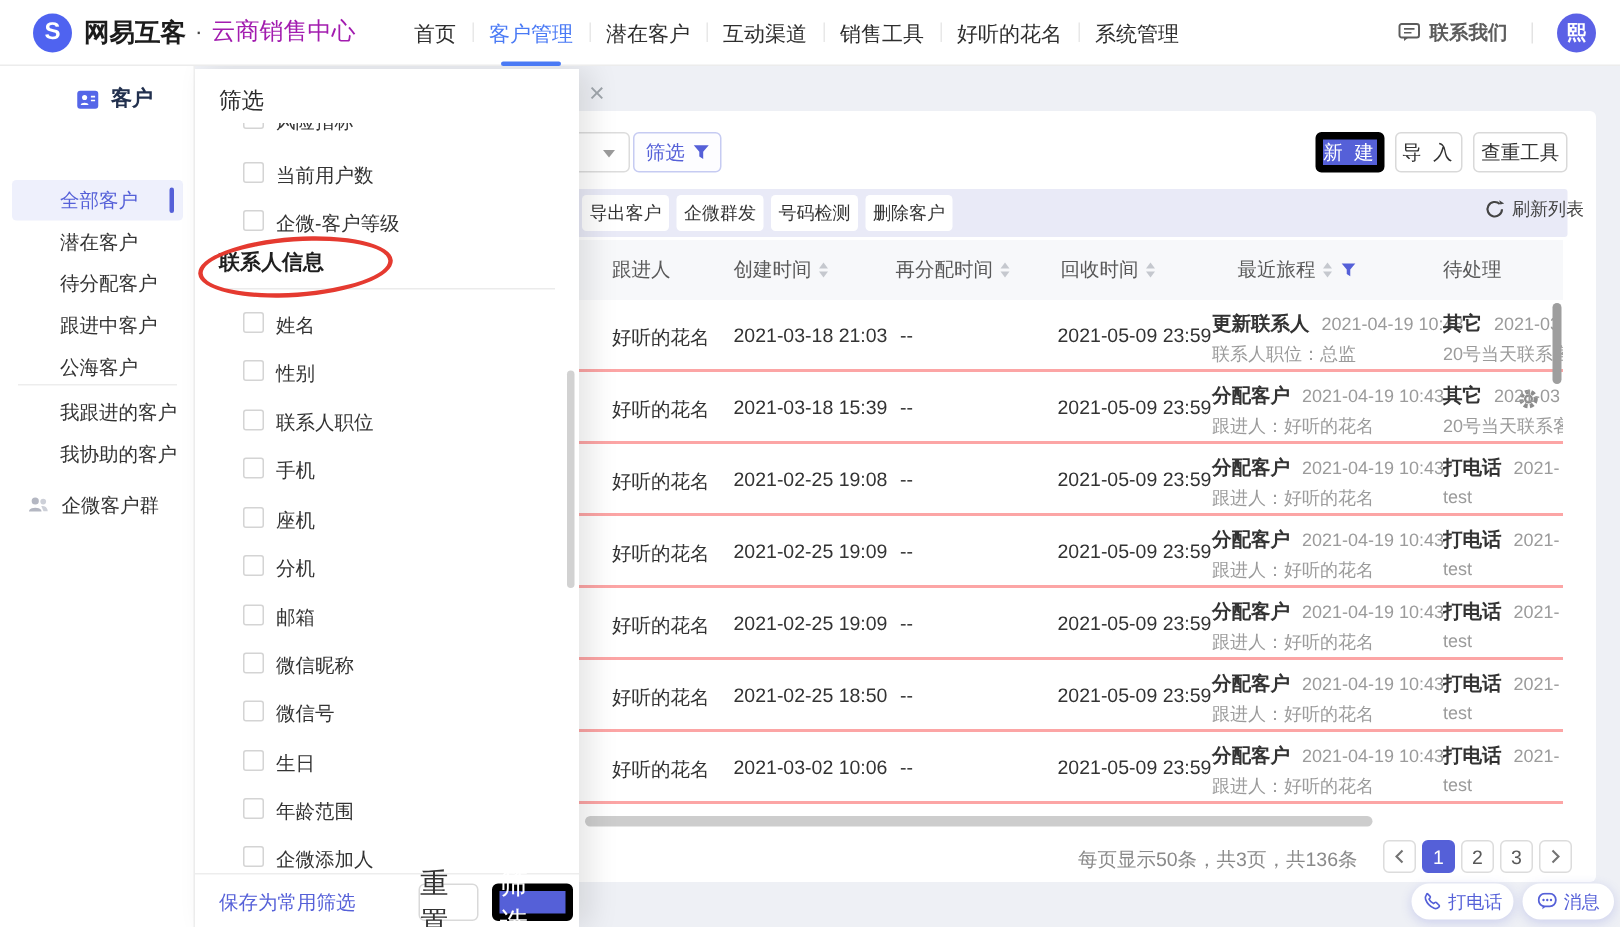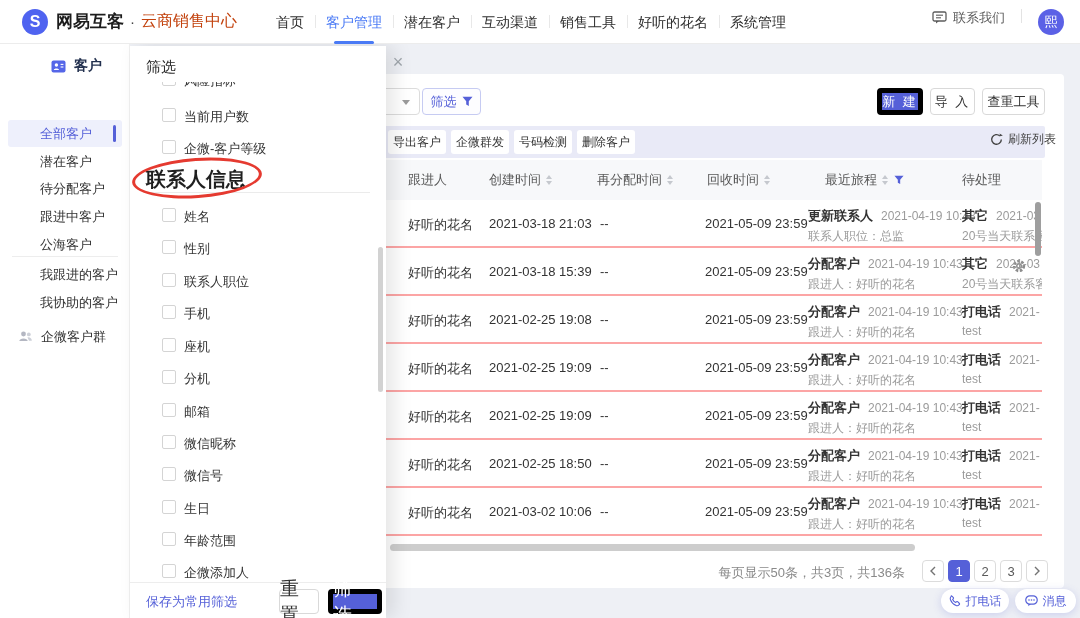--- a/index.html
+++ b/index.html
@@ -4,27 +4,27 @@
 <style>
   *{margin:0;padding:0;box-sizing:border-box;font-family:"Liberation Sans","DejaVu Sans",sans-serif;}
   html,body{width:1080px;height:618px;overflow:hidden;background:#eef0f5;position:relative;}
   .abs{position:absolute;}
   
   .topnav{position:absolute;left:0;top:0;width:1080px;height:44px;background:#fff;border-bottom:1px solid #ececec;display:flex;align-items:center;z-index:60;}
   .logo{display:flex;align-items:center;margin-left:22px;}
   .logo-badge{width:26px;height:26px;border-radius:50%;background:#4f63f0;color:#fff;font-weight:bold;font-size:16px;display:flex;align-items:center;justify-content:center;}
   .brand{font-size:17px;font-weight:bold;color:#1c1c1c;margin-left:8px;}
   .brand-sep{color:#444;margin:0 6px;font-size:15px;}
-  .brand-sub{font-size:16px;color:#c2410c;}
+  .brand-sub{font-size:16px;color:#a21caf;}
   .nav-items{display:flex;align-items:center;margin-left:28px;height:44px;}
   .nav-item{padding:0 11px;position:relative;font-size:14px;color:#2e2e2e;height:44px;line-height:44px;cursor:pointer;}
   .nav-item+.nav-item::before{content:'';position:absolute;left:0;top:15px;width:1px;height:13px;background:#e8e8e8;}
   .nav-item.active{color:#4a7af5;}
   .nav-item.active::after{content:'';position:absolute;left:50%;transform:translateX(-50%);bottom:0;width:40px;height:3px;border-radius:2px;background:#4a7af5;}
-  .nav-right{margin-left:auto;display:flex;align-items:flex-start;margin-right:16px;}
+  .nav-right{margin-left:auto;display:flex;align-items:center;margin-right:16px;font-weight:bold;}
   .contact{display:flex;align-items:center;color:#5c5c5c;font-size:13px;gap:6px;cursor:pointer;}
   .nav-div{width:1px;height:14px;background:#e3e3e3;margin:0 16px;}
   .avatar{width:26px;height:26px;border-radius:50%;background:#5b61e6;color:#fff;font-size:13px;display:flex;align-items:center;justify-content:center;cursor:pointer;}
   
   .sidebar{position:absolute;left:0;top:44px;width:130px;height:574px;background:#fff;border-right:1px solid #f0f0f0;z-index:10;}
   .side-head{position:absolute;left:0;top:8px;width:130px;height:28px;display:flex;align-items:center;margin-left:31px;}
   .side-head .ic{margin-left:20px;}
   .side-head .tx{margin-left:8px;font-size:14px;color:#22304e;font-weight:bold;}
   .side-head .chev{margin-left:auto;margin-right:14px;}
   .side-item{position:absolute;left:0;width:130px;height:27px;line-height:27px;font-size:13px;color:#333;padding-left:40px;cursor:pointer;}
@@ -72,21 +72,21 @@
   
   .pill{position:absolute;top:589px;height:24px;background:#fff;border-radius:13px;box-shadow:0 2px 8px rgba(80,90,210,.22);display:flex;align-items:center;justify-content:center;gap:5px;font-size:12px;color:#5560d8;z-index:30;cursor:pointer;}
   
   .panel{position:absolute;left:130px;top:46px;width:256px;height:572px;background:#fff;box-shadow:8px 0 18px rgba(0,0,0,.10);z-index:40;}
   .panel-title{position:absolute;left:16px;top:12px;font-size:15px;color:#2b2b2b;}
   .panel-close{position:absolute;left:388px;top:52px;font-size:18px;color:#9aa0a6;z-index:45;cursor:pointer;width:20px;height:20px;text-align:center;line-height:20px;}
   .pscroll{position:absolute;left:0;top:36px;width:256px;height:500px;overflow:hidden;}
   .prow{position:absolute;left:12px;width:256px;height:20px;display:flex;align-items:flex-start;}
   .cb{width:14px;height:14px;border:1px solid #d4d4d4;border-radius:2px;background:#fff;margin-left:20px;flex:none;cursor:pointer;}
   .prow .lb{margin-left:8px;font-size:13px;color:#333;}
-  .psection{position:absolute;left:16px;font-size:20px;color:#1f1f1f;font-weight:bold;}
+  .psection{position:absolute;left:16px;font-size:14px;color:#1f1f1f;font-weight:bold;}
   .pdivider{position:absolute;left:16px;width:224px;height:1px;background:#ebebeb;}
   .ellipse{position:absolute;left:2px;top:76px;width:130px;height:40px;border:3px solid #e53a30;border-radius:50%;transform:rotate(-4deg);z-index:46;}
   .pfoot{position:absolute;left:0;top:536px;width:256px;height:36px;border-top:1px solid #ededed;background:#fff;}
   .save-link{position:absolute;left:16px;top:10px;font-size:13px;color:#5560d8;cursor:pointer;}
   .pfoot .btn{top:6px;height:25px;font-size:19px;}
   .panel-scrollbar{position:absolute;left:248px;top:201px;width:5px;height:145px;background:#d2d2d2;border-radius:3px;cursor:pointer;}
 </style>
 </head>
 <body>
 

